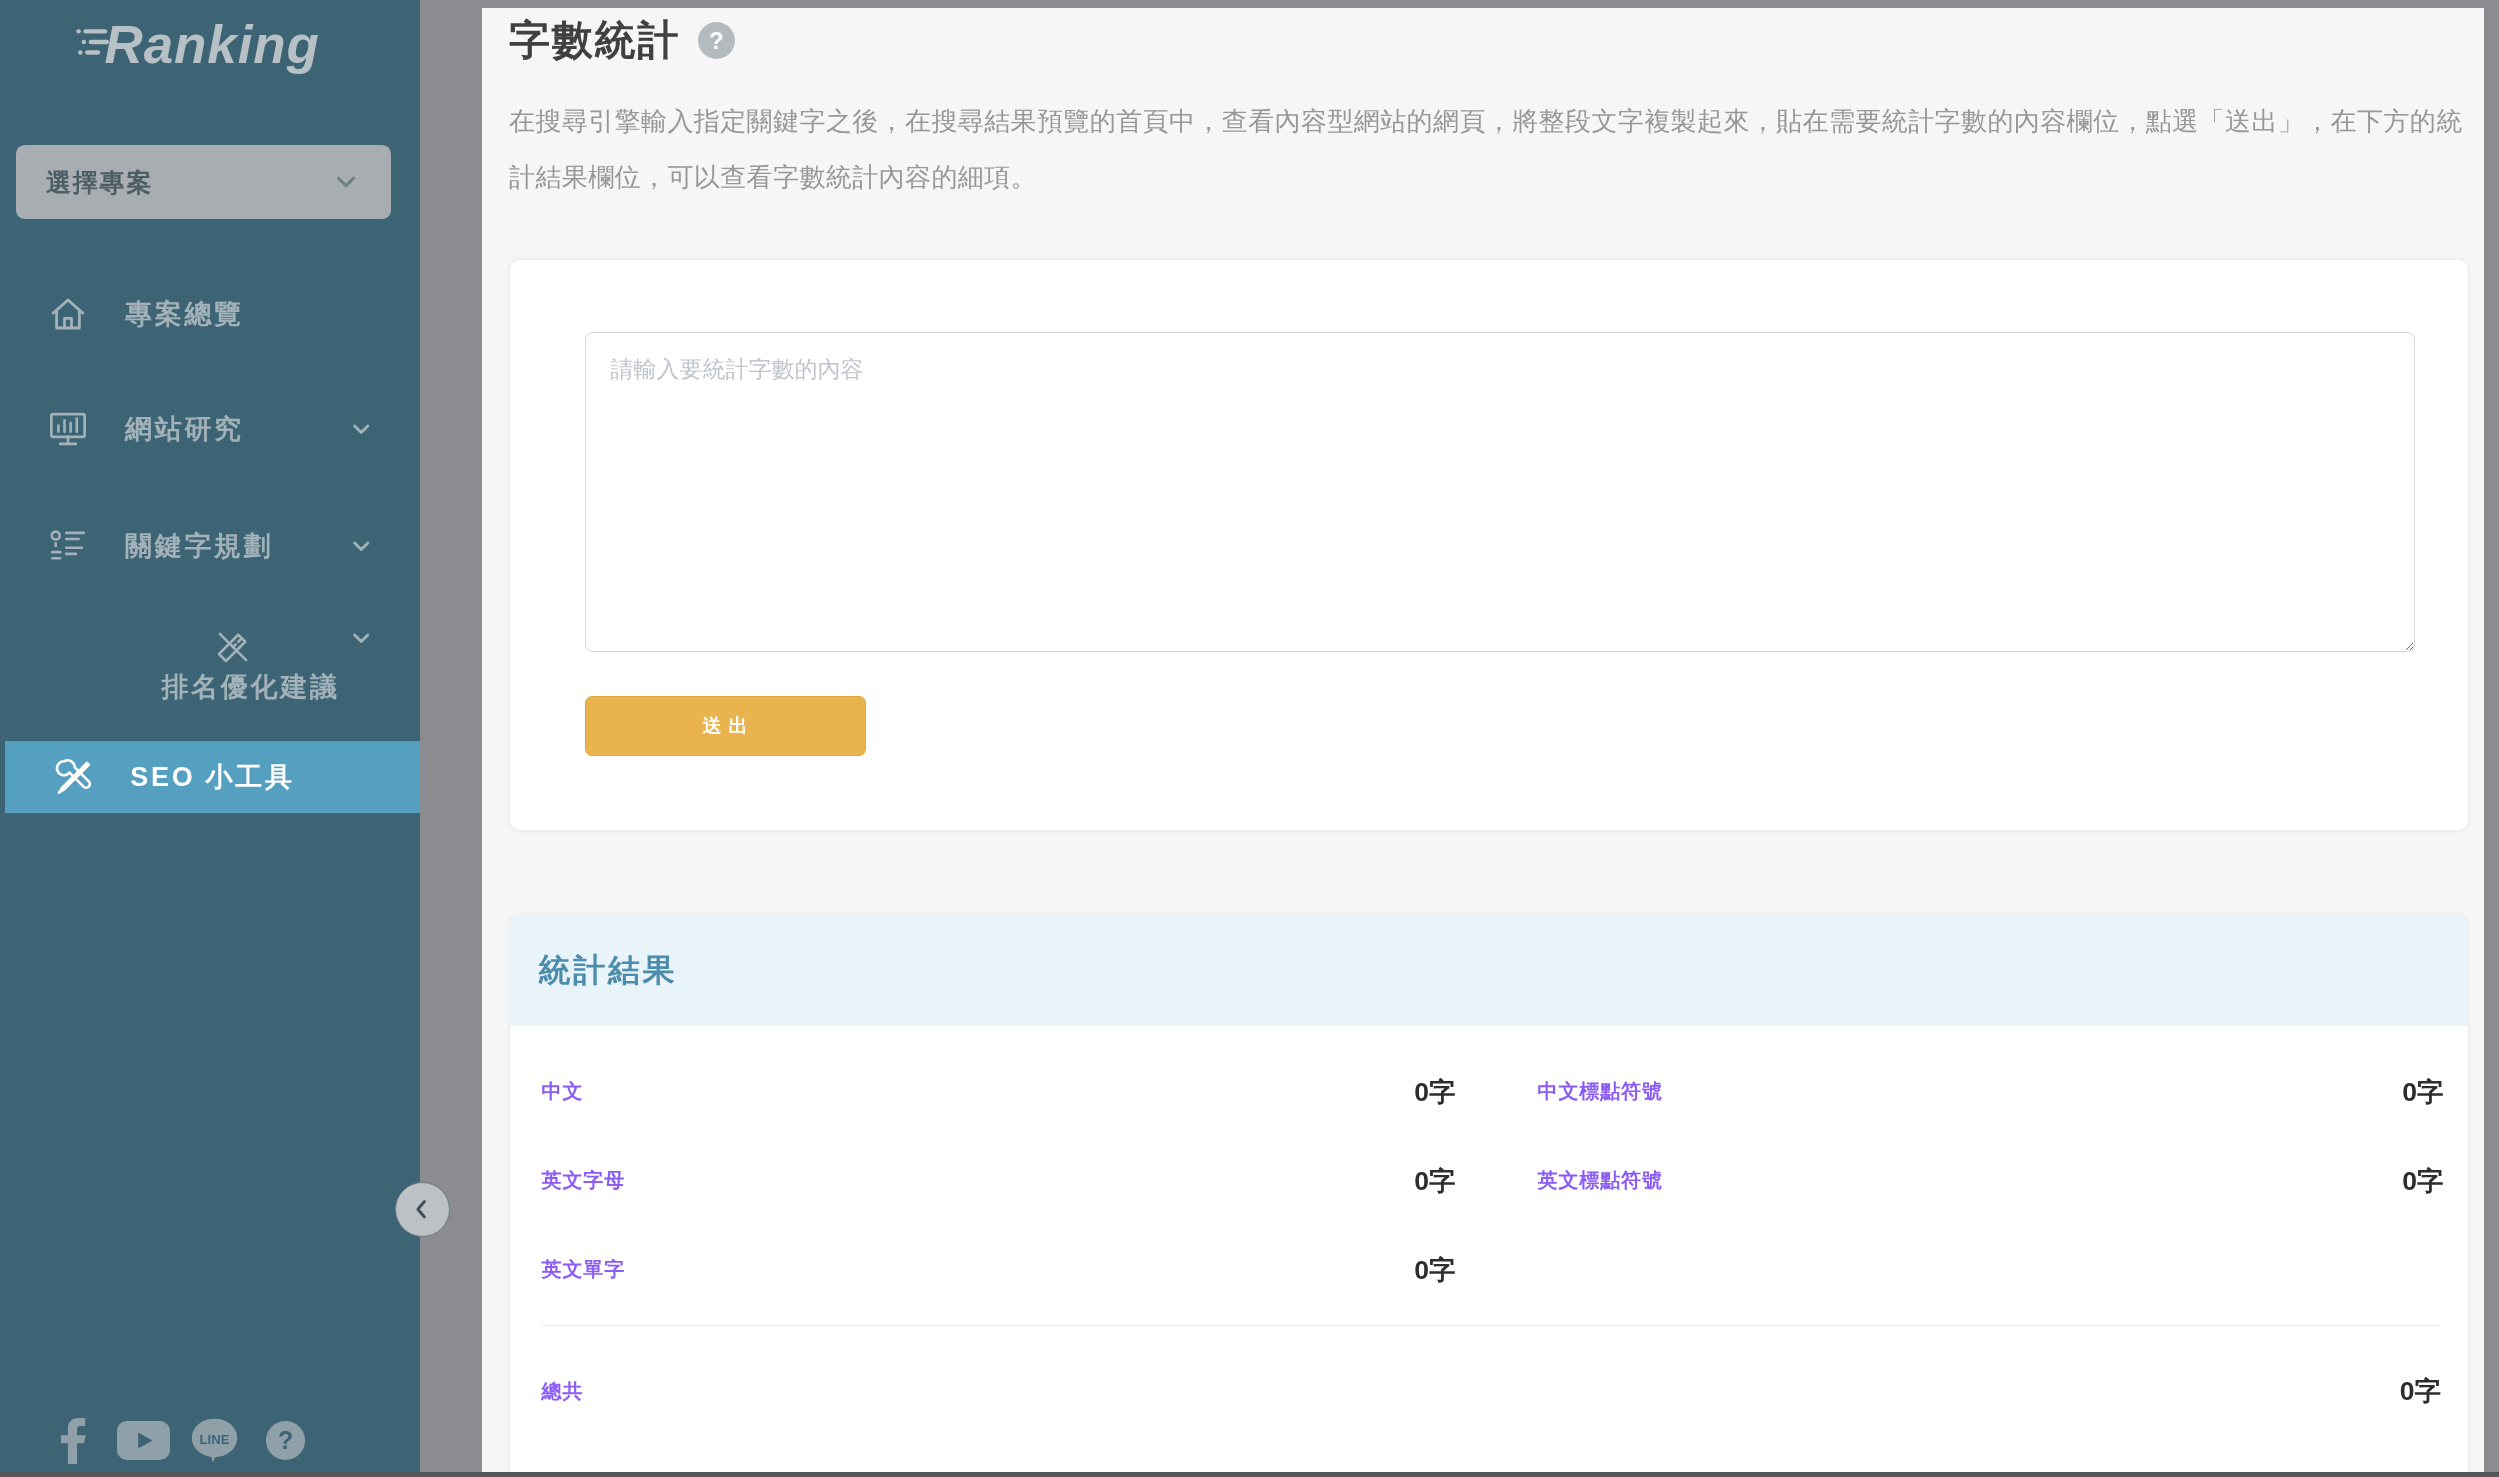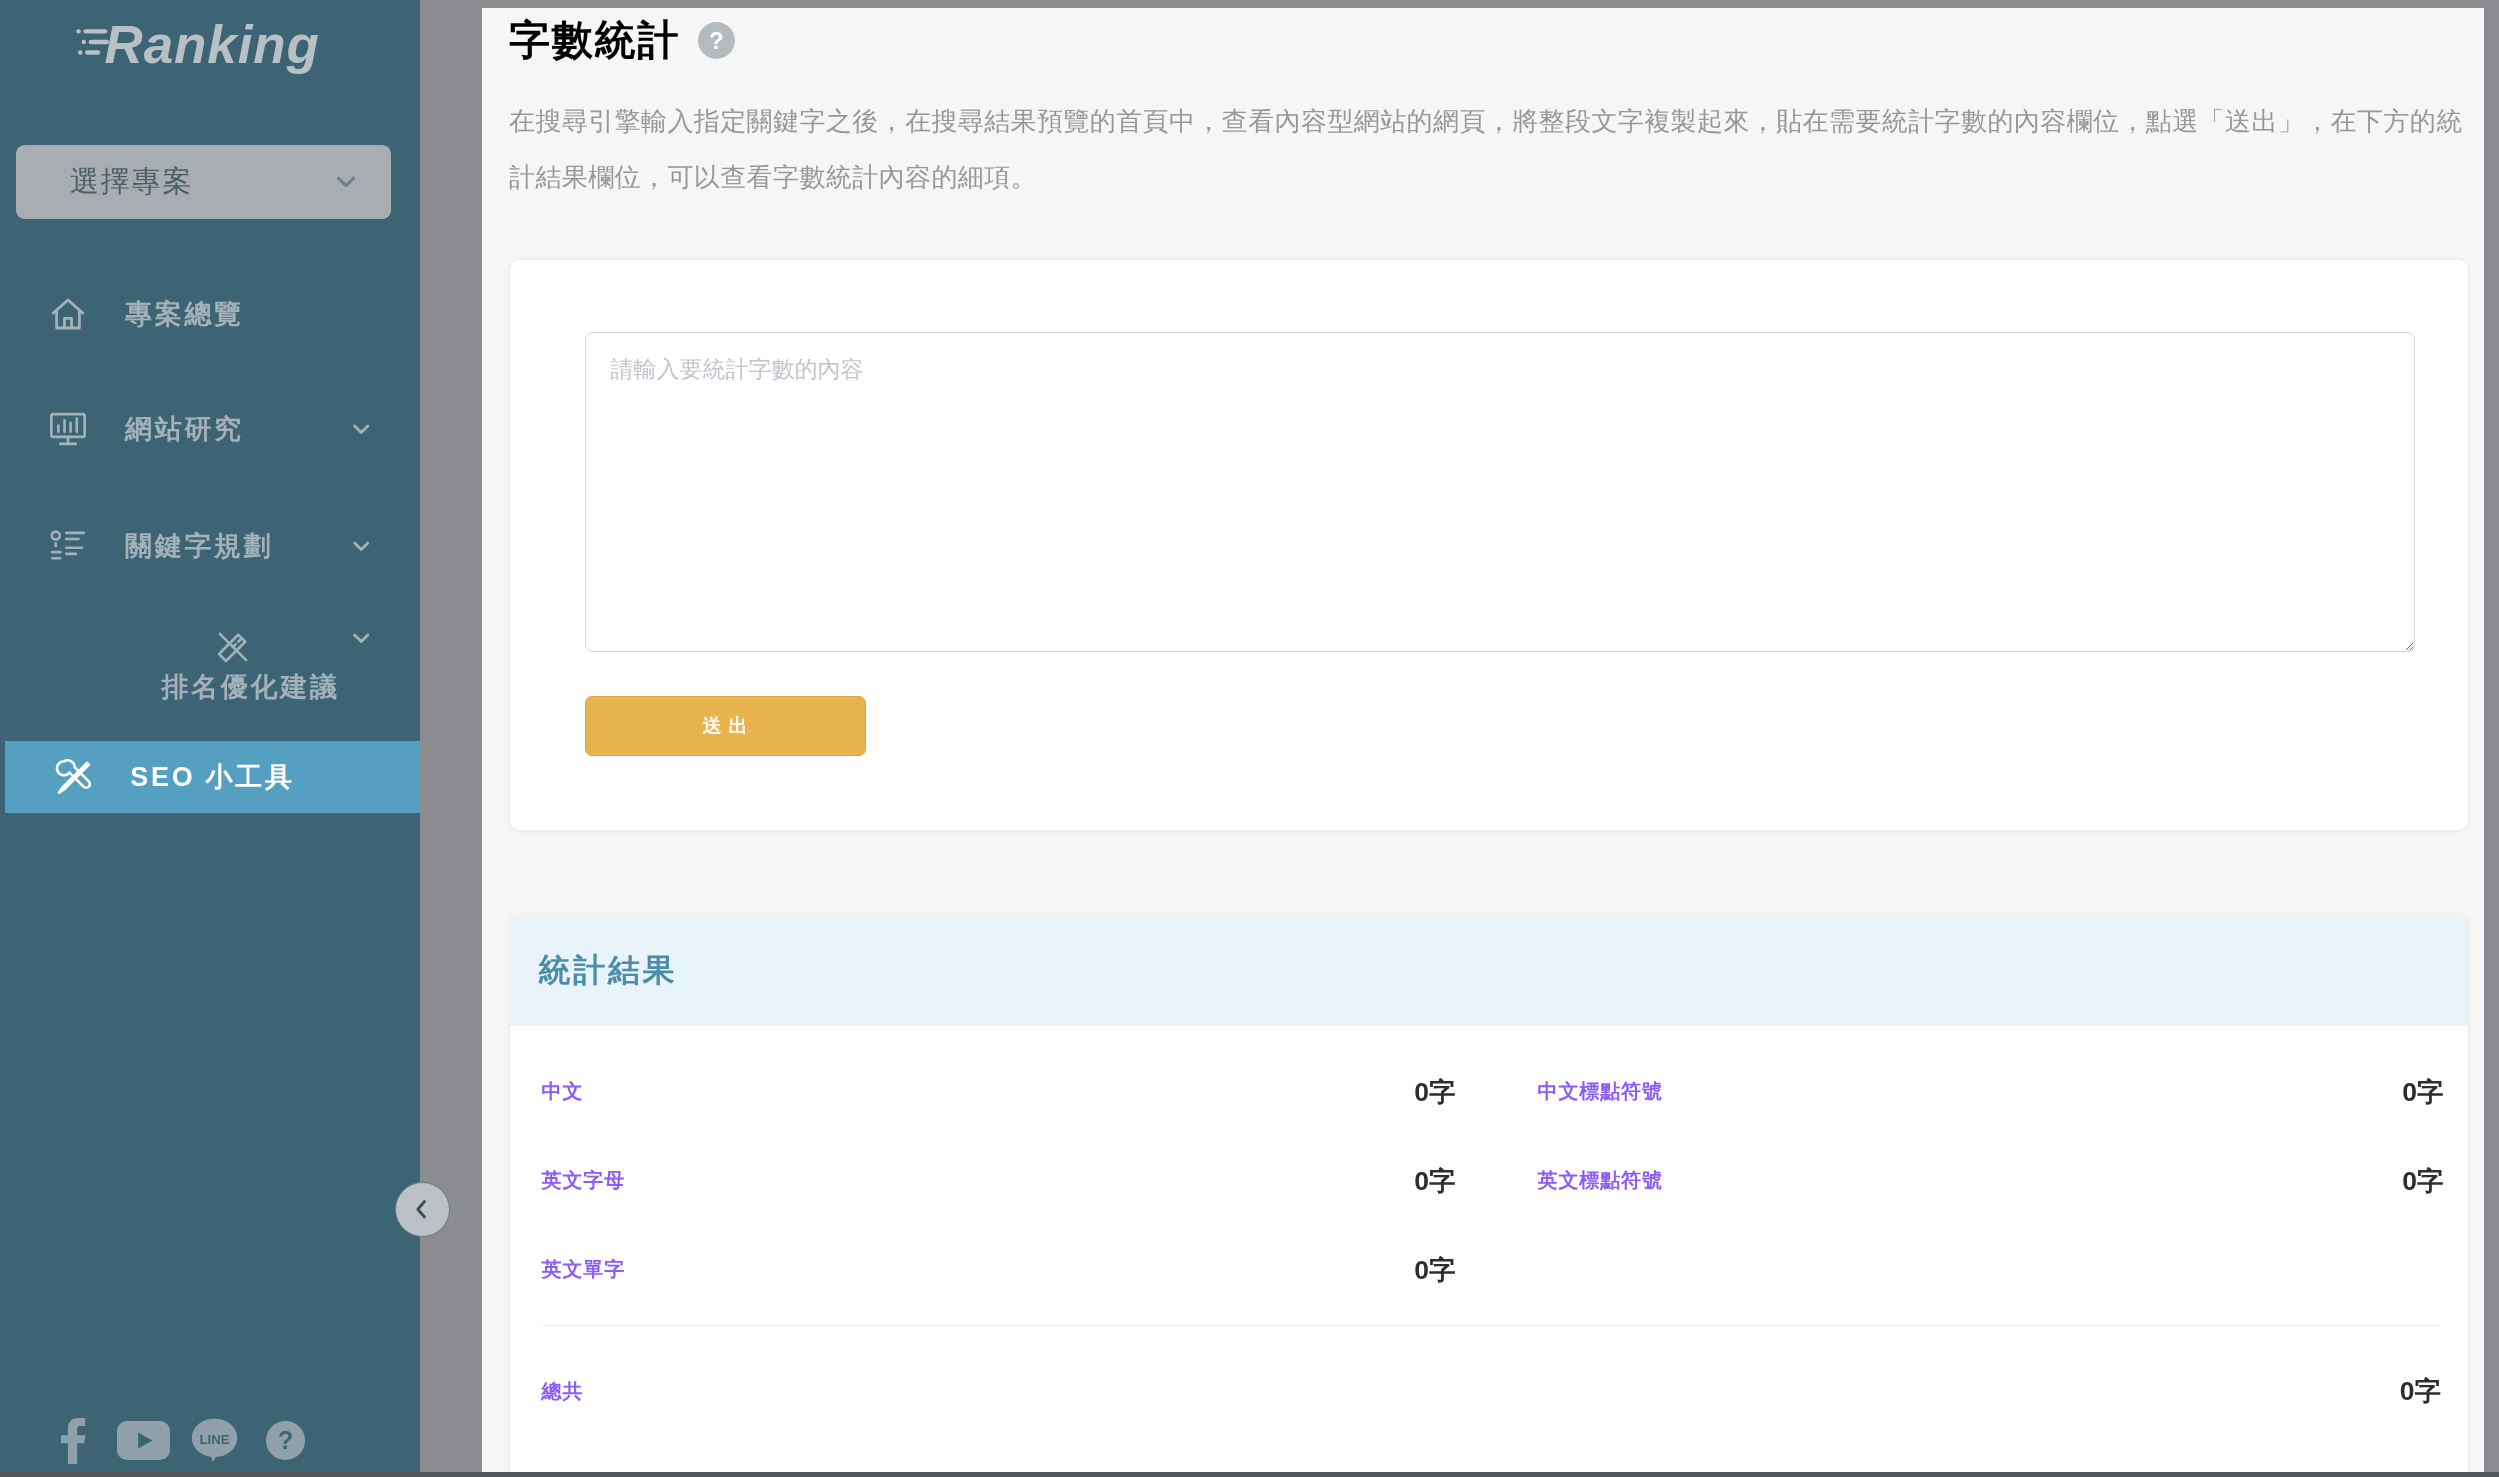--- a/index.html
+++ b/index.html
@@ -16,21 +16,21 @@
   .sidebar { position:absolute; left:0; top:0; width:420px; height:1478px; background:#3c6474; z-index:10; }
   .gray-strip { position:absolute; left:420px; top:0; width:62px; height:1478px; background:#8b8c90; z-index:10; }
 
   .logo { position:absolute; left:78px; top:14px; width:265px; height:80px; color:#b7c0c5; }
   .logo-lines { position:absolute; left:-3.5px; top:5.3px; }
   .logo-text { position:absolute; left:26.5px; top:0px; font-size:53px; font-weight:bold; font-style:italic; letter-spacing:0.9px; }
 
   .project-select { position:absolute; left:16px; top:145px; width:375px; height:74px;
     background:#a8adb1; border-radius:8.8px; display:flex; align-items:center;
     padding:0 30px; cursor:pointer; }
-  .project-select .val { font-size:29px; font-weight:normal; color:#4c5d66; letter-spacing:1.8px;margin-left:24px; }
+  .project-select .val { font-size:25px; font-weight:bold; color:#4c5d66; letter-spacing:1.8px; }
   .project-select .chev { margin-left:auto; }
 
   .nav-item { position:absolute; left:0; width:420px; height:72px; display:flex; align-items:center;
     padding-left:46px; color:#a3b1b8; cursor:pointer; }
   .nav-item .ico { width:44px; height:44px; flex:0 0 44px; display:flex; align-items:center; justify-content:center; }
   .nav-item .lbl { margin-left:35px; font-size:27px; font-weight:600; letter-spacing:2.7px; white-space:nowrap; }
   .nav-item .chev { position:absolute; right:46px; }
   .nav-item.active { left:5.3px; width:415px; background:#55a0c0; color:#ffffff; }
   .nav-item.active .lbl { font-weight:bold; }
 
@@ -38,21 +38,21 @@
     background:#bcc1c5; border:1.8px solid #6b7a82; display:flex; align-items:center; justify-content:center;
     z-index:20; cursor:pointer; color:#3f4f58; }
 
   .social-row { position:absolute; left:46px; top:1414px; display:flex; align-items:center; gap:18px; color:#8fa0a8; }
   .social-row .sico { width:53px; height:53px; display:flex; align-items:center; justify-content:center; cursor:pointer; }
 
   
   .content { position:absolute; left:482px; top:8px; right:16px; bottom:6.2px; background:#f6f6f7; }
 
   .page-title-row { position:absolute; left:27px; top:5.3px; display:flex; align-items:center; gap:17.7px; }
-  .page-title { font-size:41px; font-weight:bold; color:#000000; letter-spacing:1.8px; }
+  .page-title { font-size:41px; font-weight:bold; color:#404040; letter-spacing:1.8px; }
   .title-help { width:37px; height:37px; border-radius:50%; background:#b4bbbf; color:#ffffff;
     display:flex; align-items:center; justify-content:center; font-size:24px; font-weight:bold; cursor:pointer; }
 
   .page-desc { position:absolute; left:27px; top:85px; width:1959px; font-size:26px; line-height:56px;
     color:#979797; letter-spacing:0.4px; }
 
   .card { position:absolute; left:26.5px; width:1960px; background:#ffffff; border-radius:10.6px;
     border:0.9px solid #ededee; box-shadow:0 0.9px 3.5px rgba(0,0,0,0.05); }
   .card.input-card { top:251px; height:572px; }
   .card.results-card { top:906px; height:589px; overflow:hidden; }

